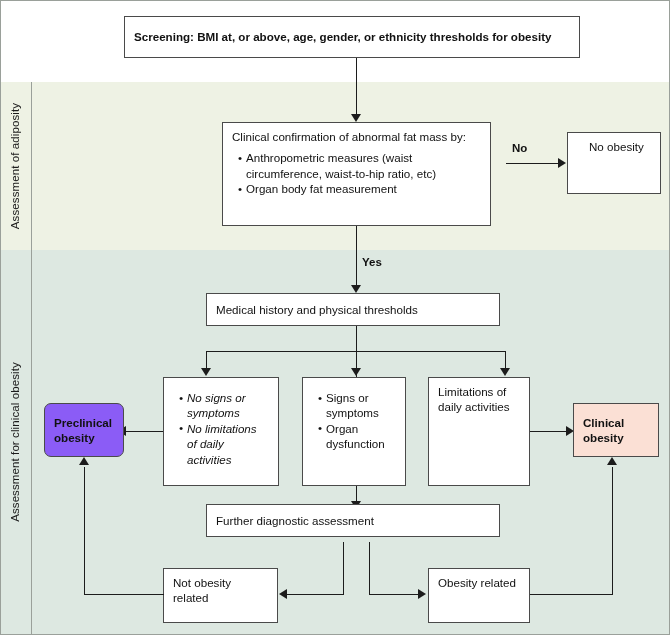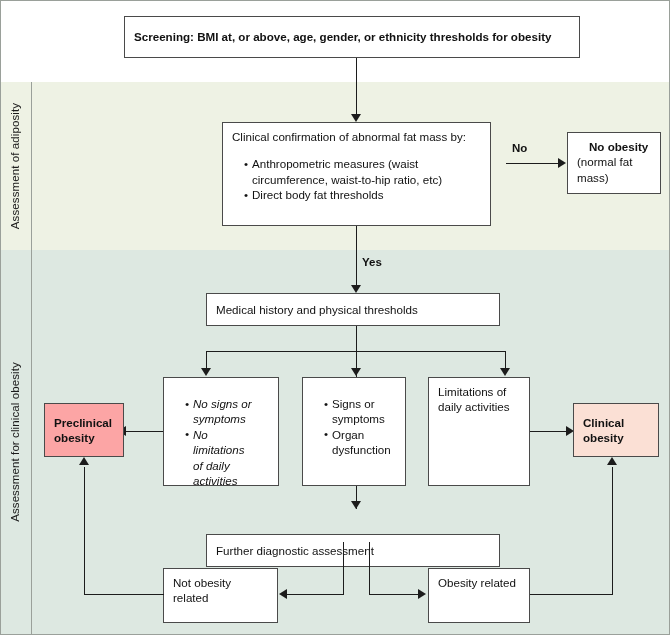--- a/index.html
+++ b/index.html
@@ -90,27 +90,28 @@
     line-height: 1.33;
     color: #111111;
     padding: 6px 9px;
   }
   .box.bold { font-weight: bold; }
   .box.center-v {
     display: flex;
     align-items: center;
   }
   .box.blue {
-    background: #fca5a5;
+    background: #8b5cf6;
+    border-radius: 7px;
   }
   .box.pink {
     background: #fbe0d5;
   }
   .bullets {
-    margin: 12px;
+    margin: 6px;
     padding: 0;
     list-style: none;
   }
   .bullets li {
     position: relative;
     padding-left: 8px;
     margin: 0 0 0 0;
   }
   .bullets li::before {
     content: "\2022";
@@ -194,31 +195,30 @@
     <span>Screening: BMI at, or above, age, gender, or ethnicity thresholds for obesity</span>
   </div>
 
   <div class="ln-v" style="left:356px; top:58px; height:58px;"></div>
   <div class="arrow-d" style="left:351px; top:114px;"></div>
 
   <div class="box" style="left:222px; top:122px; width:269px; height:104px;">
     <div>Clinical confirmation of abnormal fat mass by:</div>
     <ul class="bullets">
       <li>Anthropometric measures (waist circumference, waist-to-hip ratio, etc)</li>
-      <li>Direct body fat thresholds</li>
+      <li>Organ body fat measurement</li>
     </ul>
   </div>
 
   <div class="ln-h" style="left:506px; top:163px; width:54px;"></div>
   <div class="arrow-r" style="left:558px; top:158.2px;"></div>
   <div class="edge-label" style="left:512px; top:142px;">No</div>
 
   <div class="box" style="left:567px; top:132px; width:94px; height:62px;">
-    <div style="font-weight:bold;padding-left:12px;">No obesity</div>
-    <div>(normal fat mass)</div>
+    <div style="font-weight:normal;padding-left:12px;">No obesity</div>
   </div>
 
   <div class="ln-v" style="left:356px; top:226px; height:61px;"></div>
   <div class="arrow-d" style="left:351px; top:285px;"></div>
   <div class="edge-label" style="left:362px; top:256px;">Yes</div>
 
   <div class="box center-v" style="left:206px; top:293px; width:294px; height:33px;">
     <span>Medical history and physical thresholds</span>
   </div>
 
@@ -258,21 +258,21 @@
   <div class="ln-h" style="left:530px; top:431px; width:38px;"></div>
   <div class="arrow-r" style="left:566px; top:426.2px;"></div>
 
   <div class="box pink bold center-v" style="left:573px; top:403px; width:86px; height:54px;">
     <span>Clinical obesity</span>
   </div>
 
   <div class="ln-v" style="left:356px; top:486px; height:23px;"></div>
   <div class="arrow-d" style="left:351px; top:501px;"></div>
 
-  <div class="box center-v" style="left:206px; top:534px; width:294px; height:33px;">
+  <div class="box center-v" style="left:206px; top:504px; width:294px; height:33px;">
     <span>Further diagnostic assessment</span>
   </div>
 
   <div class="ln-v" style="left:343px; top:542px; height:53px;"></div>
   <div class="ln-h" style="left:287px; top:594px; width:57px;"></div>
   <div class="arrow-l" style="left:279px; top:589.2px;"></div>
 
   <div class="ln-v" style="left:369px; top:542px; height:53px;"></div>
   <div class="ln-h" style="left:369px; top:594px; width:51px;"></div>
   <div class="arrow-r" style="left:418px; top:589.2px;"></div>

